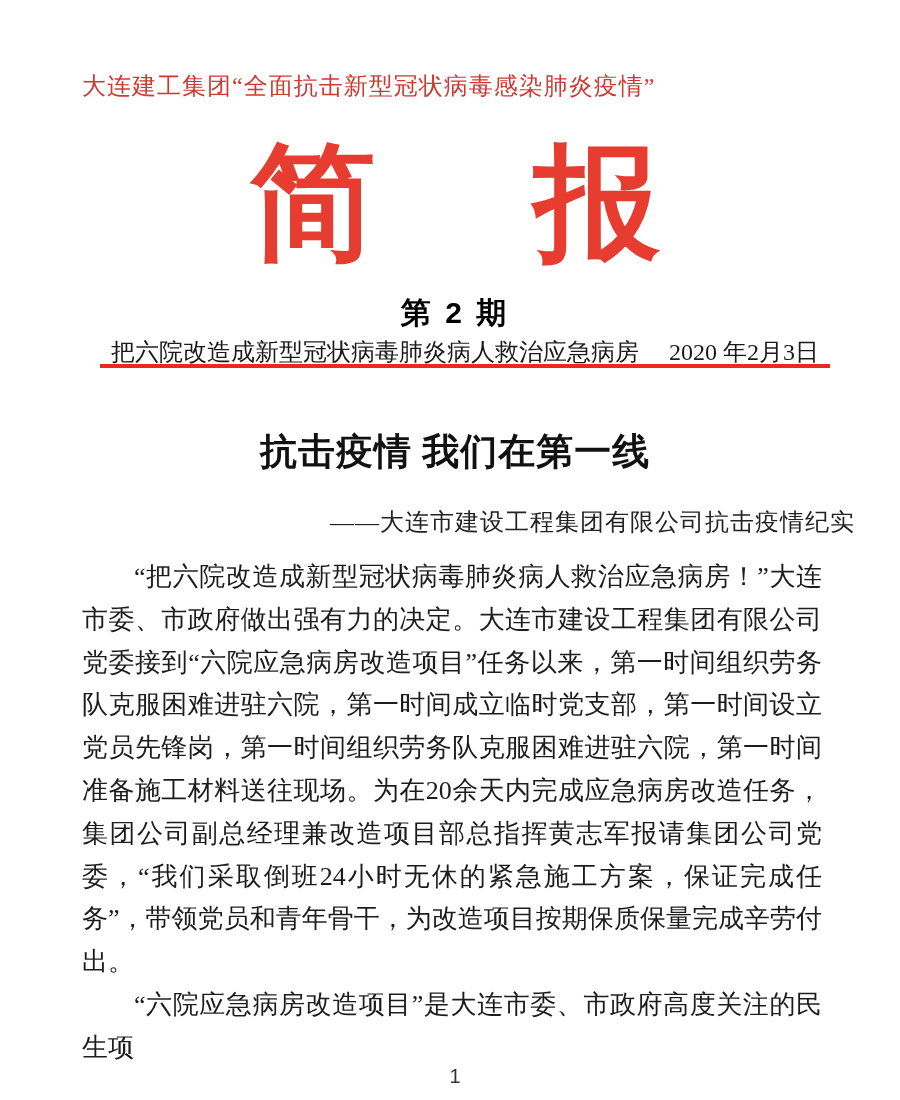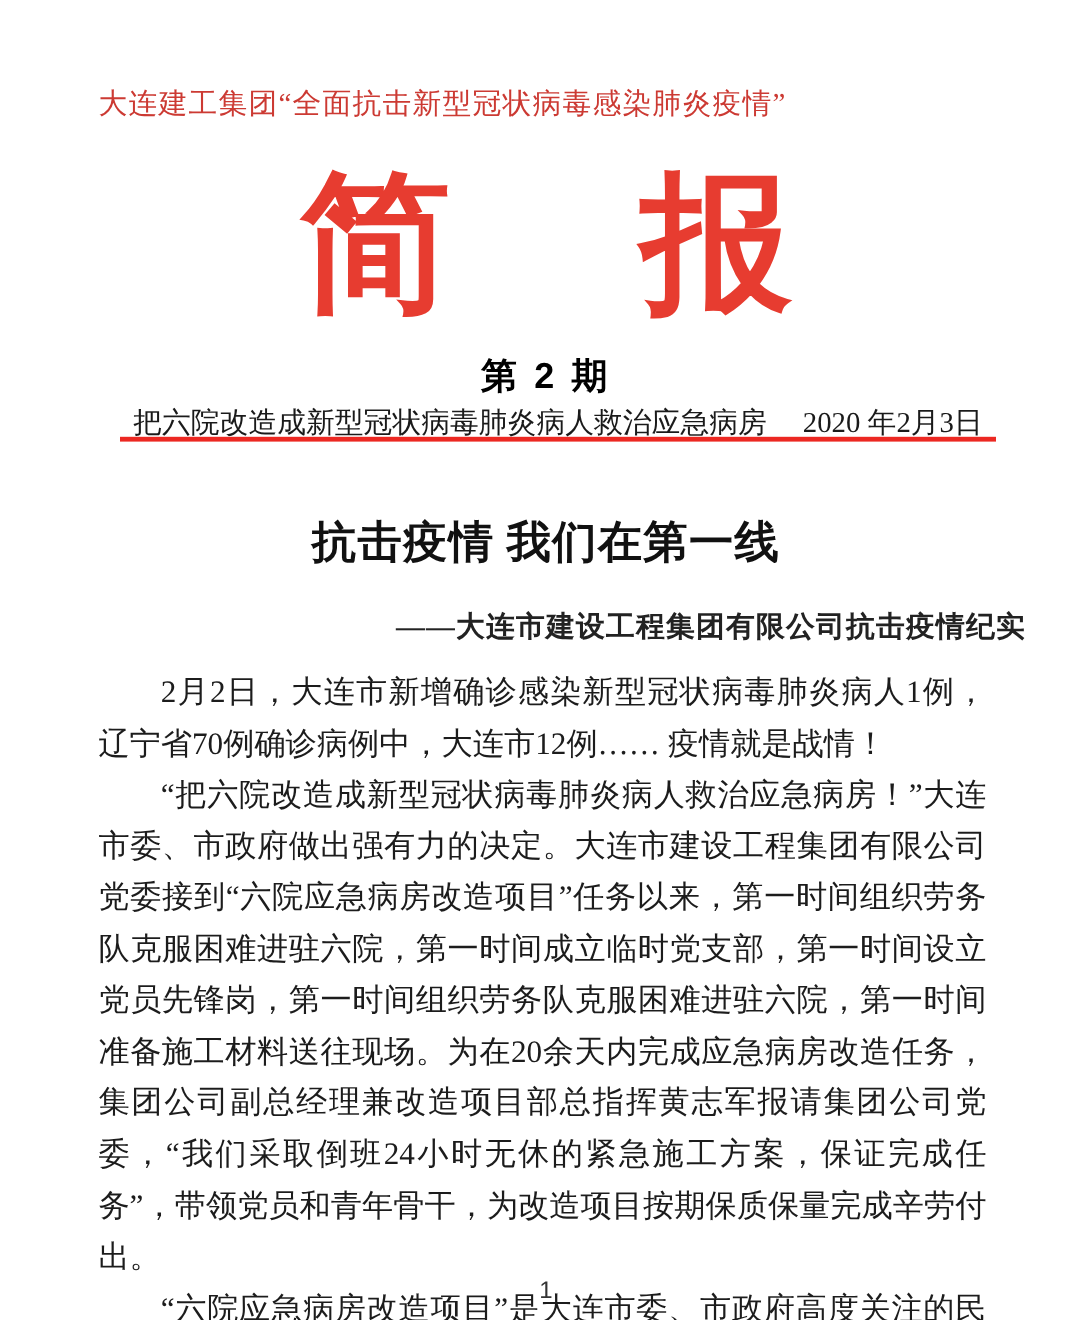--- a/index.html
+++ b/index.html
@@ -100,21 +100,20 @@
 
   
   .article-subtitle {
     position: absolute;
     right: 55px;
     top: 506px;
     text-align: right;
     font-size: 24px;
     letter-spacing: 1px;
     color: #222222;
-    font-weight: bold;
   }
 
   
   .body-text {
     position: absolute;
     left: 82px;
     top: 556px;
     width: 740px;
     font-size: 26px;
     line-height: 42.8px;
@@ -156,20 +155,19 @@
     <span>把六院改造成新型冠状病毒肺炎病人救治应急病房</span><span class="date">2020 年2月3日</span>
   </div>
 
   <div class="red-rule"></div>
 
   <h1 class="article-title">抗击疫情 我们在第一线</h1>
 
   <div class="article-subtitle">——大连市建设工程集团有限公司抗击疫情纪实</div>
 
   <div class="body-text">
-    <p>2月2日，大连市新增确诊感染新型冠状病毒肺炎病人1例，辽宁省70例确诊病例中，大连市12例…… 疫情就是战情！</p>
     <p>“把六院改造成新型冠状病毒肺炎病人救治应急病房！”大连市委、市政府做出强有力的决定。大连市建设工程集团有限公司党委接到“六院应急病房改造项目”任务以来，第一时间组织劳务队克服困难进驻六院，第一时间成立临时党支部，第一时间设立党员先锋岗，第一时间组织劳务队克服困难进驻六院，第一时间准备施工材料送往现场。为在20余天内完成应急病房改造任务，集团公司副总经理兼改造项目部总指挥黄志军报请集团公司党委，“我们采取倒班24小时无休的紧急施工方案，保证完成任务”，带领党员和青年骨干，为改造项目按期保质保量完成辛劳付出。</p>
     <p>“六院应急病房改造项目”是大连市委、市政府高度关注的民生项</p>
   </div>
 
   <div class="page-number">1</div>
 
 </div>
 
 </body></html>

